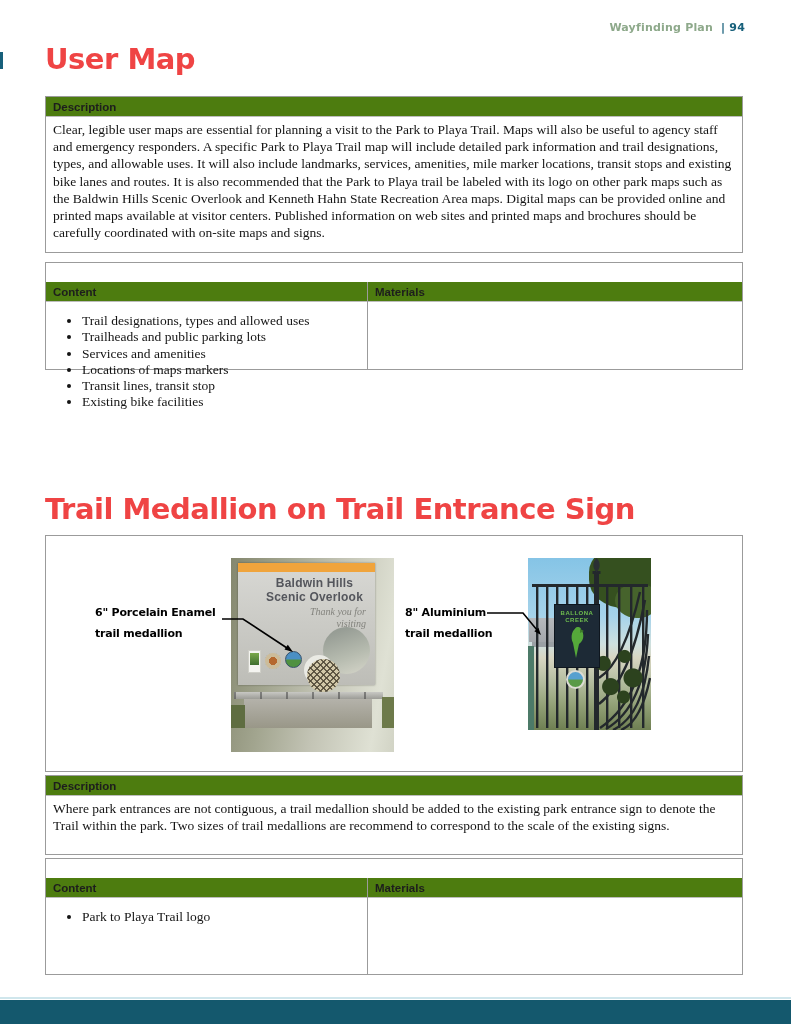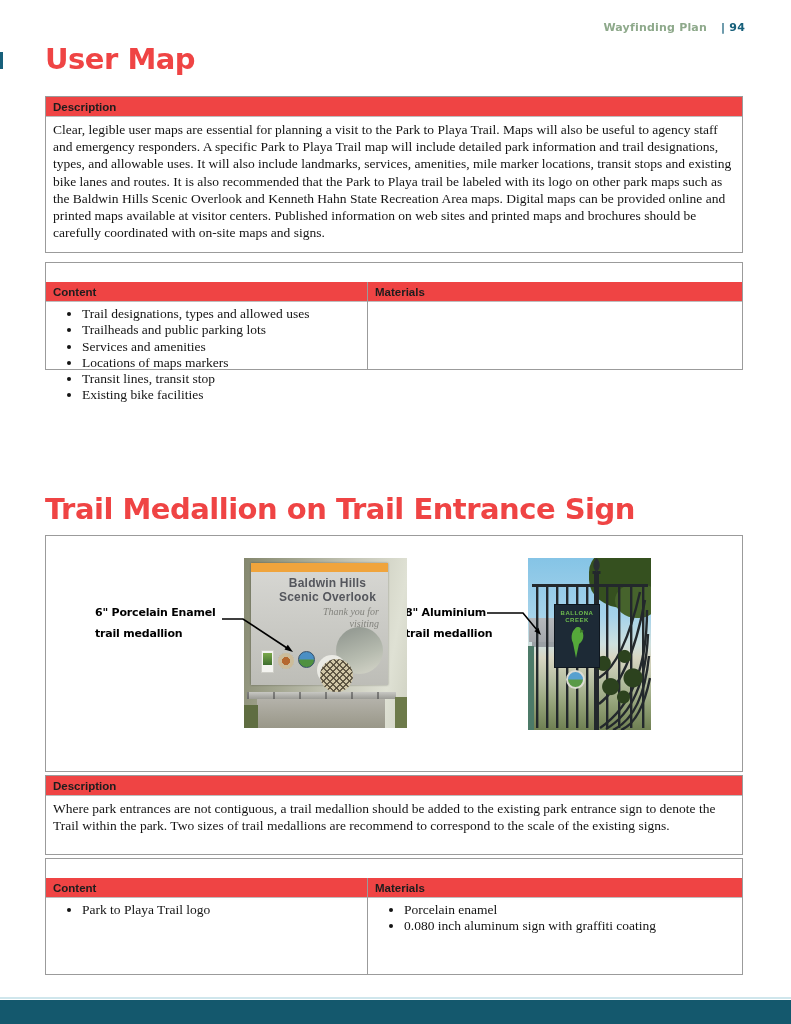--- a/index.html
+++ b/index.html
@@ -6,52 +6,52 @@
   body {
     width:791px; height:1024px; position:relative; background:#ffffff;
     font-family:"Liberation Serif", serif; overflow:hidden;
   }
   
   .page-header {
     position:absolute; top:21px; right:46px;
     font-family:"DejaVu Sans", sans-serif; font-weight:bold; font-size:11px;
     letter-spacing:0.2px;
   }
-  .doc-title { color:#8ea98b; margin-right:14px; }
+  .doc-title { color:#8ea98b; margin-right:8px; }
   .page-num  { color:#17607b; }
   .left-tick { position:absolute; left:0; top:52px; width:3px; height:17px; background:#17607b; }
   .footer-line { position:absolute; left:0; top:997px; width:791px; height:2px; background:#cfe6ec; }
   .footer-bar  { position:absolute; left:0; top:1000px; width:791px; height:24px; background:#14586d; }
 
   
   .title {
     position:absolute; left:45px;
     font-family:"DejaVu Sans", sans-serif; font-weight:bold; font-size:29px;
     color:#ef4444; letter-spacing:-0.5px; white-space:nowrap;
   }
   #title1 { top:42px; }
   #title2 { top:492px; }
 
   
   .tbl {
     position:absolute; left:45px; width:698px;
     border:1px solid #9b9b9b; background:#fff; box-sizing:border-box;
   }
   .tbl-bar {
-    height:20px; background:#ef4444; border-bottom:1px solid #bdbdbd;
+    height:20px; background:#4d7c0f; border-bottom:1px solid #bdbdbd;
     font-family:"Liberation Sans", sans-serif; font-weight:bold; font-size:11.5px;
     color:#1d1d1d; line-height:20px; padding-left:7px; box-sizing:border-box;
   }
   .tbl-body { font-size:13.5px; line-height:17.2px; color:#141414; }
   .para { padding:4px 8px 0 7px; margin:0; }
   .tbl-cols { display:flex; align-items:flex-end; }
   .col-l { width:322px; border-right:1px solid #9b9b9b; box-sizing:border-box; flex:none; }
   .col-r { flex:1; }
   .col-body { }
-  ul.blist { margin:4px 0 0 0; padding-left:36px; }
+  ul.blist { margin:11px 0 0 0; padding-left:36px; }
   ul.blist li { margin:0 0 0.5px 0; line-height:15.8px; font-size:13.5px; color:#141414; }
 
   #tbl-desc1   { top:96px;  height:157px; }
   #tbl-cm1     { top:262px; height:108px; }
   #tbl-cm1 .col-l, #tbl-cm1 .col-r { height:87px; }
   #tbl-design  { top:535px; height:237px; }
   #tbl-desc2   { top:775px; height:80px; }
   #tbl-cm2     { top:858px; height:117px; }
   #tbl-cm2 .col-l, #tbl-cm2 .col-r { height:96px; }
 
@@ -62,21 +62,21 @@
     font-size:11px; line-height:21px; color:#000; letter-spacing:-0.2px; white-space:nowrap;
   }
   #ann-left  { left:49px;  top:66px; }
   #ann-right { left:359px; top:66px; }
   .arrows { position:absolute; left:0; top:0; pointer-events:none; }
 
   .photo { position:absolute; overflow:hidden; }
 
   
   #photo-left {
-    left:198px; top:22px; width:163px; height:170px;
+    left:185px; top:22px; width:163px; height:216px;
     background:linear-gradient(100deg,#84876e 0%, #a2a58f 28%, #c2c3b4 55%, #dfe1d4 86%, #cfd1c2 100%);
   }
   .p1-sign {
     position:absolute; left:7px; top:5px; width:137px; height:122px;
     background:linear-gradient(180deg,#d8d8d4,#bdbdb7);
     box-shadow:0 0 2px rgba(0,0,0,0.35);
   }
   .p1-band { position:absolute; top:0; left:0; right:0; height:9px; background:#f0a43c; }
   .p1-title {
     margin-top:14px; text-align:center; padding-left:16px;
@@ -280,23 +280,17 @@
   <div class="col-l">
     <div class="tbl-bar">Content</div>
     <div class="col-body">
       <ul class="blist">
         <li>Park to Playa Trail logo</li>
       </ul>
     </div>
   </div>
   <div class="col-r">
     <div class="tbl-bar">Materials</div>
-    <div class="col-body">
-      <ul class="blist">
-        <li>Porcelain enamel</li>
-        <li>0.080 inch aluminum sign with graffiti coating</li>
-      </ul>
-    </div>
   </div>
 </div>
 
 <div class="footer-line"></div>
 <div class="footer-bar"></div>
 
 </body></html>

